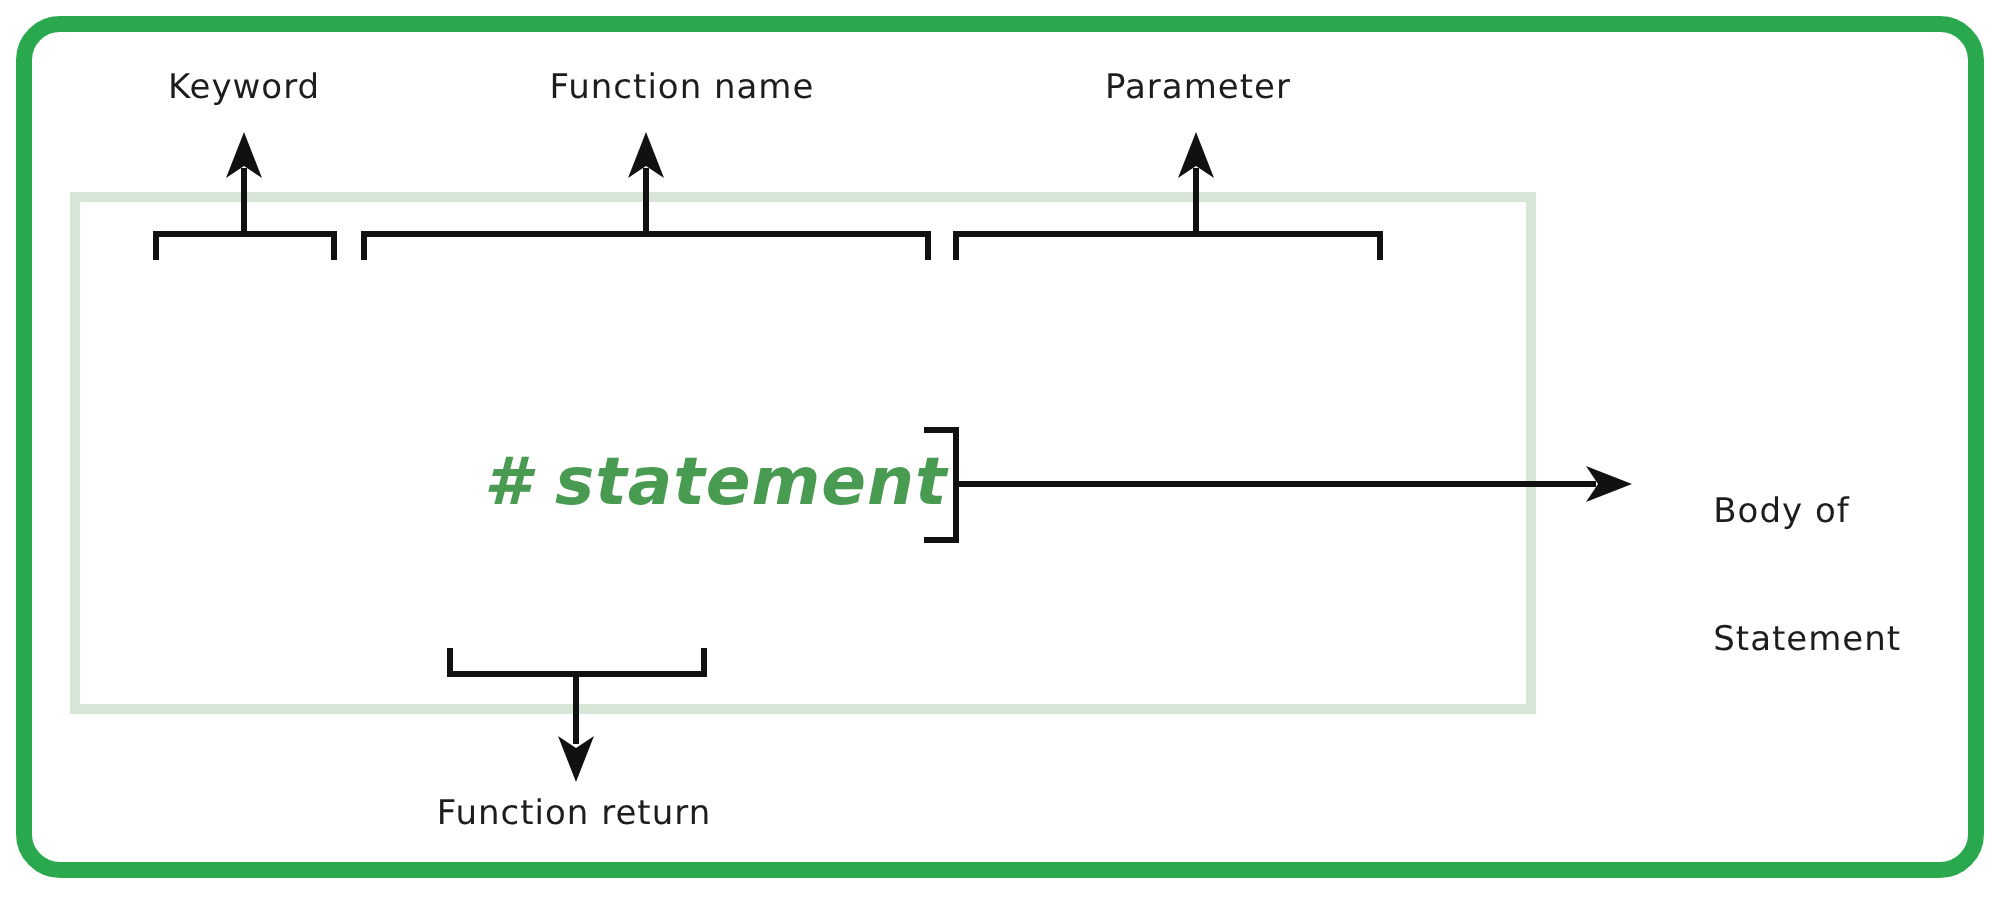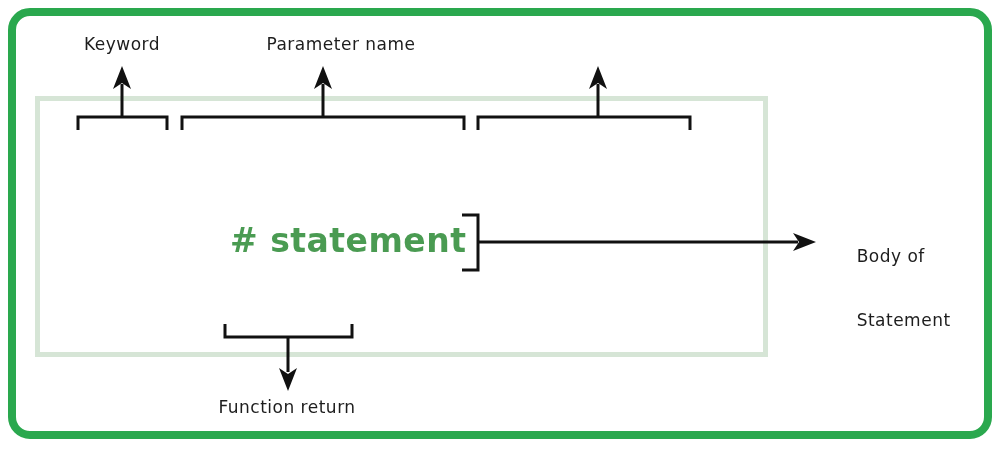--- a/index.html
+++ b/index.html
@@ -39,21 +39,21 @@
   .code-line {
     position: absolute;
     color: #4a9b52;
     font-size: 33px;
     font-weight: 600;
     letter-spacing: 0.5px;
     white-space: pre;
     line-height: 38px;
   }
   .code-def        { left: 90px;  top: 132px; }
-  .code-statement  { left: 230px; top: 222px; }
+  .code-statement  { left: 242px; top: 222px; font-style: italic; }
   .code-return     { left: 230px; top: 285px; }
   .dlabel {
     position: absolute;
     color: #1d1d1d;
     font-size: 17px;
     font-weight: 400;
     letter-spacing: 0.5px;
     white-space: pre;
     line-height: 26px;
   }
@@ -78,21 +78,22 @@
 <body>
 
 <div class="stage">
 
   <div class="outer-frame"></div>
   <div class="inner-frame"></div>
 
   <div class="code-line code-statement"># statement</div>
 
   <div class="dlabel centered label-keyword">Keyword</div>
-  <div class="dlabel centered label-function-name">Parameter name</div>
+  <div class="dlabel centered label-function-name">Function name</div>
+  <div class="dlabel centered label-parameter">Parameter</div>
   <div class="dlabel label-body">
     <span>Body of</span><br>
     <span>Statement</span>
   </div>
   <div class="dlabel centered label-function-return">Function return</div>
 
   <svg class="connector-overlay" viewBox="0 0 1000 453" xmlns="http://www.w3.org/2000/svg">
 
     <g>
       <path d="M78,130 L78,117 L167,117 L167,130"></path>

